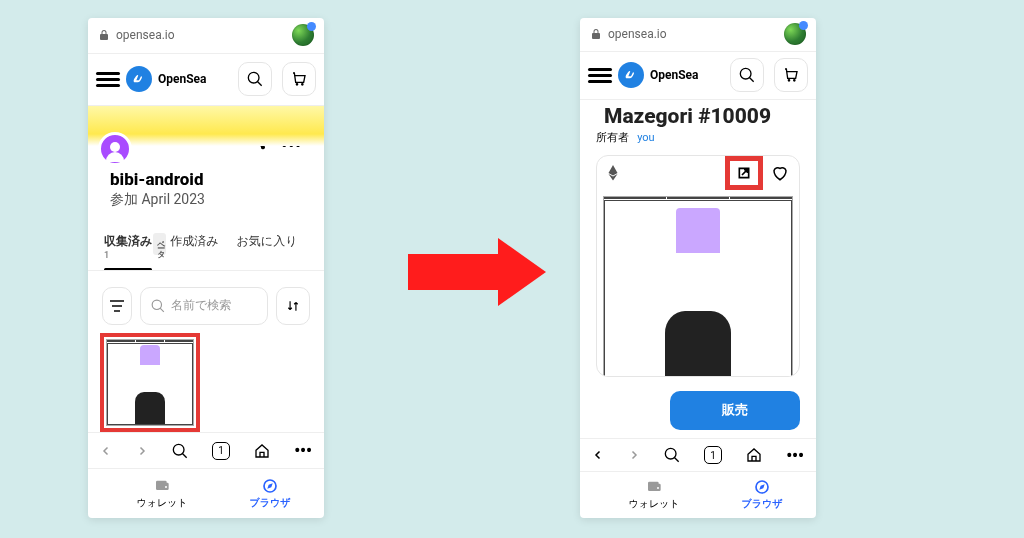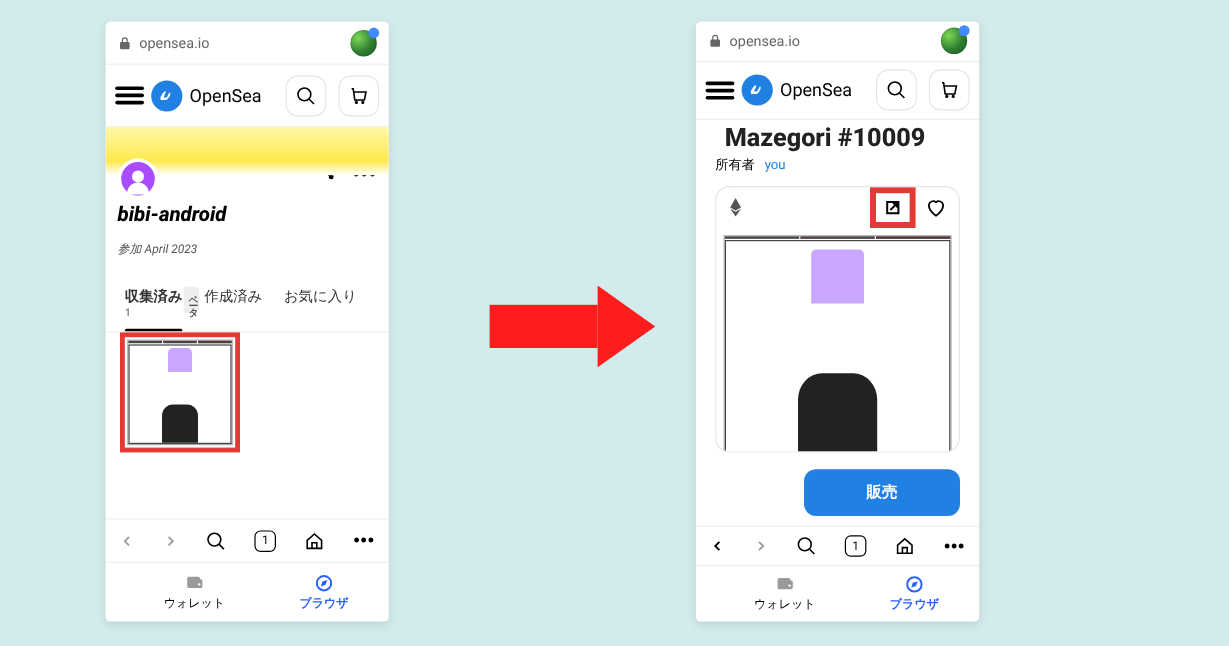--- a/index.html
+++ b/index.html
@@ -60,32 +60,32 @@
     border-bottom: 1px solid #eee;
   }
   .hamburger { width: 24px; }
   .ham-line { height: 3px; background: #000; margin: 3px 0; border-radius: 2px; }
   .logo-wrap { display: flex; align-items: center; gap: 6px; }
   .logo-circle {
     width: 26px; height: 26px; border-radius: 50%;
     background: #2081e2;
     display: flex; align-items: center; justify-content: center;
   }
-  .brand { font-weight: 400; font-size: 15px; }
+  .brand { font-weight: 700; font-size: 12px; }
   .sq-btn {
     width: 34px; height: 34px;
     border: 1px solid #e5e5e5;
     border-radius: 10px;
     display: flex; align-items: center; justify-content: center;
     margin-left: 4px;
   }
   .push-right { margin-left: auto; }
 
   
-  .profile-zone { position: relative; padding: 0 10px 10px; font-style: italic; }
+  .profile-zone { position: relative; padding: 0 22px 10px; }
   .banner {
     position: absolute;
     left: 0; right: 0; top: 0;
     height: 40px;
     background: linear-gradient(180deg,#fff8a7 0%,#ffe94e 70%,#fff 100%);
   }
   .pfp {
     position: absolute;
     left: 10px; top: 26px;
     width: 34px; height: 34px;
@@ -105,21 +105,21 @@
     content:"";
     position:absolute;
     left:5px; top:17px;
     width:18px;height:10px;
     border-radius:10px 10px 0 0;
     background:#fff;
   }
   .profile-actions { display: flex; justify-content: flex-end; gap: 14px; padding-top: 30px; padding-bottom:6px;}
   .profile-actions span{font-size:16px;}
   .username { font-weight: 800; font-size: 17px; margin-top: 8px; }
-  .joined { font-size: 10px; color: #555; margin-top: 12px; }
+  .joined { font-size: 14px; color: #555; margin-top: 2px; }
 
   .tabs {
     display: flex;
     gap: 18px;
     padding: 14px 16px 0;
     font-size: 12px;
     color: #333;
     border-bottom: 1px solid #eee;
     white-space: nowrap;
     overflow: hidden;
@@ -360,20 +360,38 @@
     <div class="tab active">
       <span>収集済み</span>
       <span class="beta-pill">ベータ</span>
       <span class="tab-count">1</span>
     </div>
     <div class="tab">作成済み</div>
     <div class="tab">お気に入り</div>
     <div class="tab cut">アイ</div>
   </div>
 
+  <div class="searchbar-row">
+    <div class="filter-btn">
+      <div class="f-line"></div>
+        <div class="f-line"></div>
+        <div class="f-line"></div>
+    </div>
+    <div class="search-box">
+      <svg width="14" height="14" viewBox="0 0 24 24">
+          <path fill="none" stroke="#999" stroke-width="2" d="M10 18a8 8 0 1 1 0-16 8 8 0 0 1 0 16zm6-2 6 6"></path>
+        </svg>
+      <span>名前で検索</span>
+    </div>
+    <div class="sort-btn">
+      <svg width="14" height="14" viewBox="0 0 24 24">
+          <path fill="none" stroke="#000" stroke-width="2" d="M7 4v14m0 0-3-3m3 3 3-3M17 20V6m0 0-3 3m3-3 3 3"></path>
+        </svg>
+    </div>
+  </div>
 
   <div class="nft-thumb highlight-box">
     <div class="comic">
       <div class="c1"></div>
         <div class="c2"></div>
         <div class="c3"></div>
       <div class="c-bottom">
           <div class="c-fig"></div>
           <div class="c-body"></div>
         </div>

